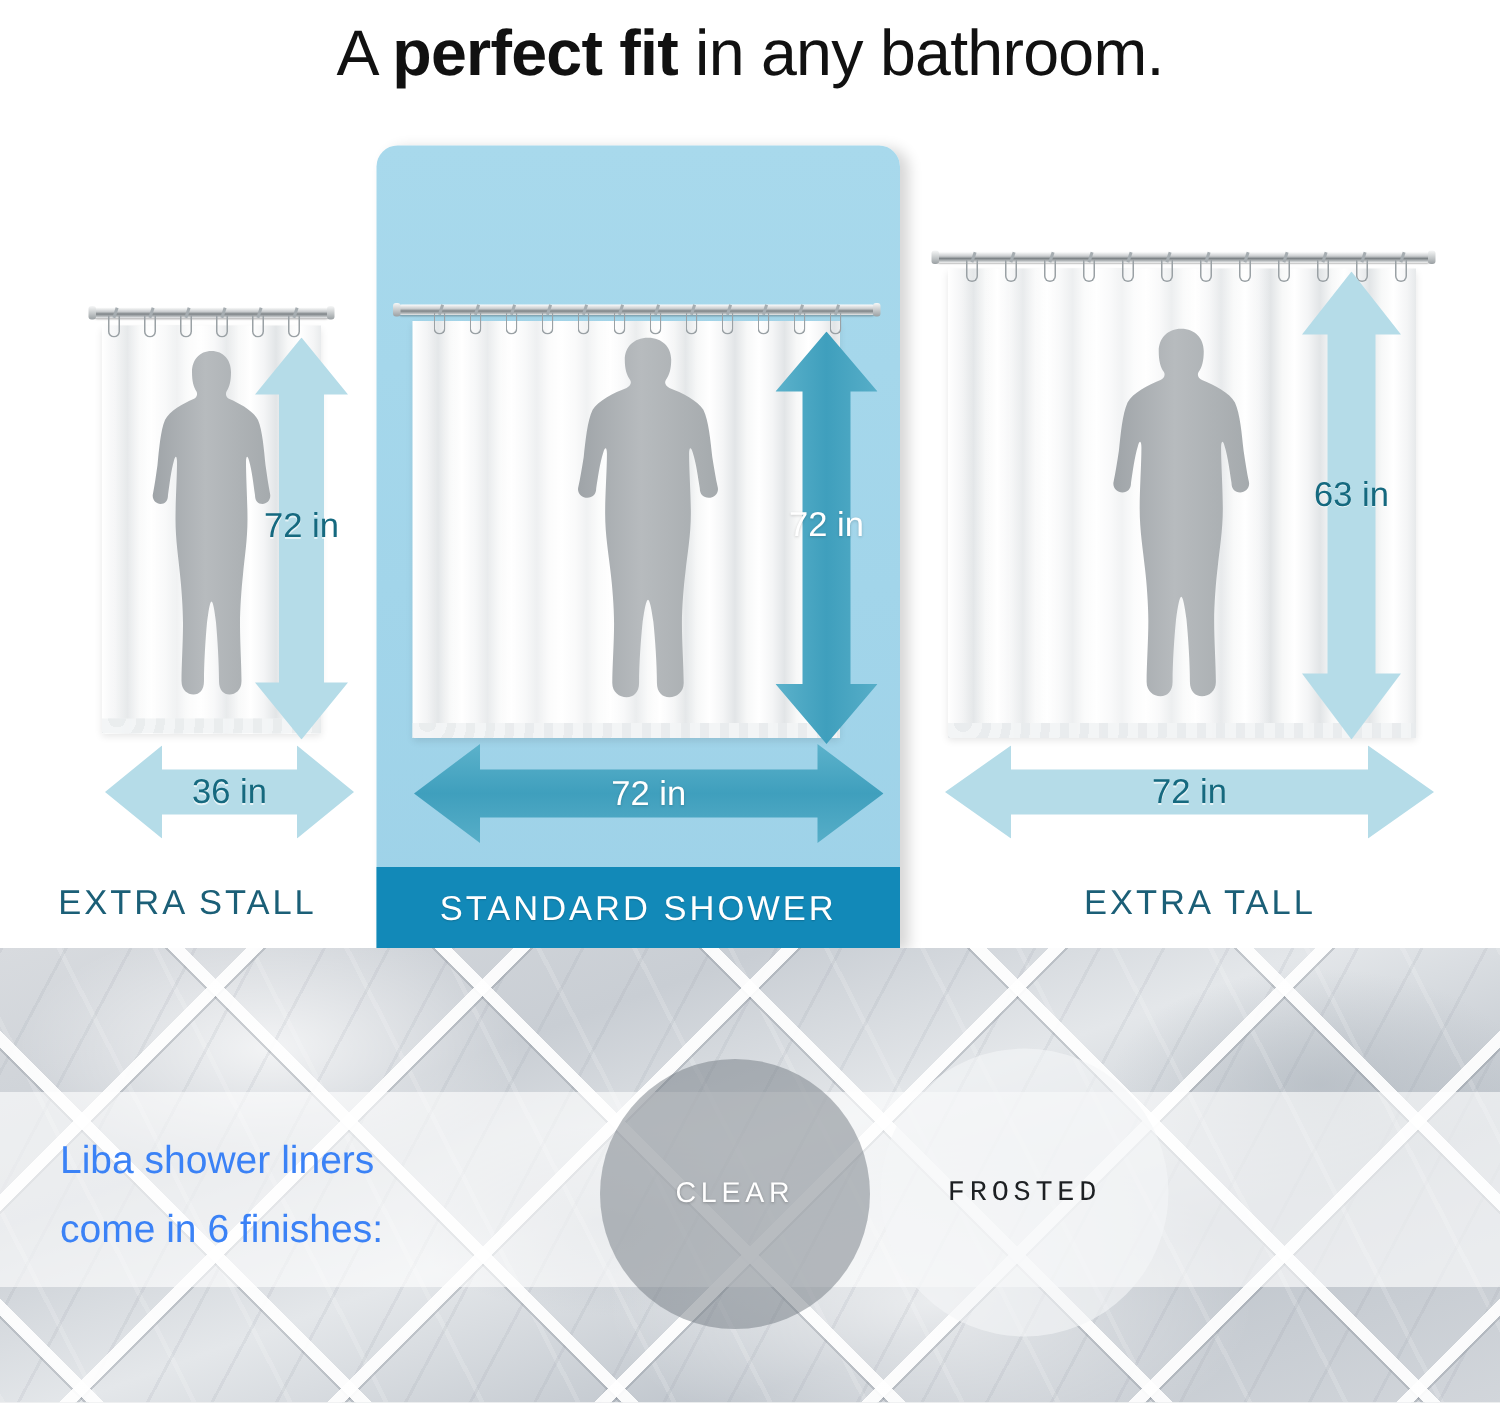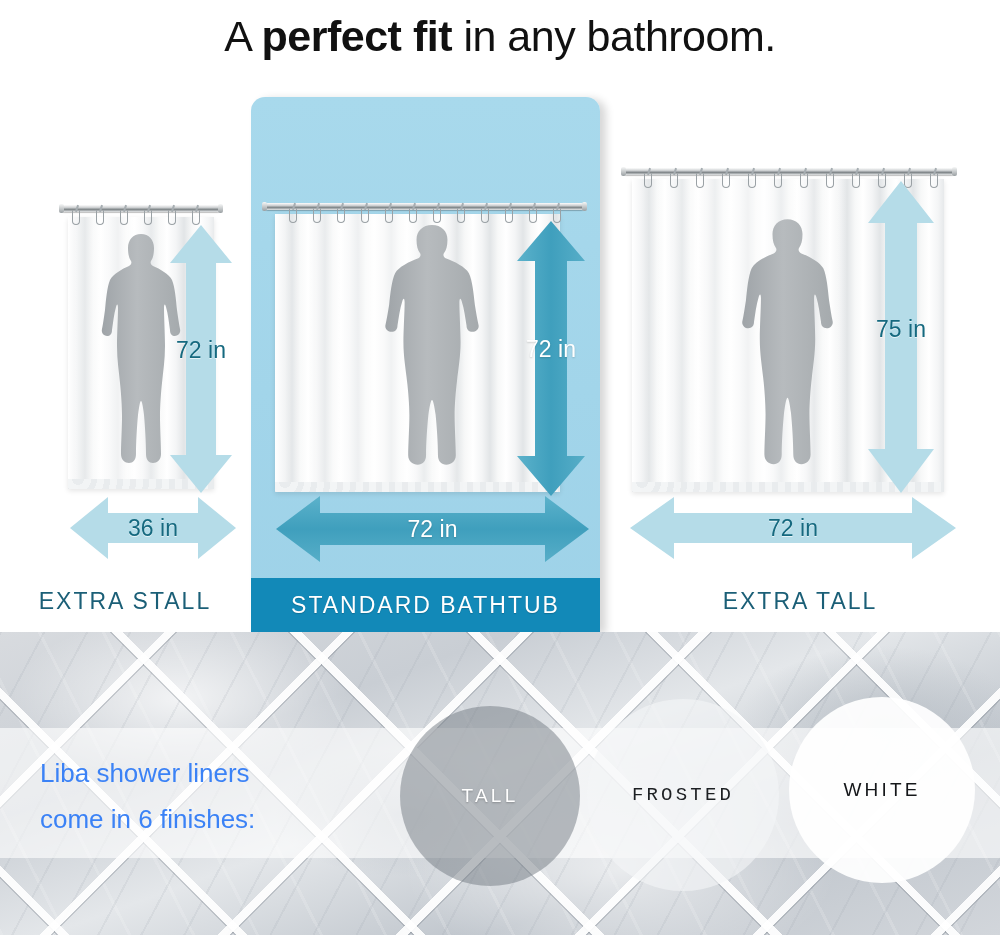--- a/index.html
+++ b/index.html
@@ -287,21 +287,21 @@
 
 <div id="page">
 
   <div id="top-section">
 
     <div id="headline">
       <span>A </span><span class="bold">perfect fit</span><span> in any bathroom.</span>
     </div>
 
     <div id="center-card">
-      <div id="center-card-label">STANDARD BATHTUB</div>
+      <div id="center-card-label">STANDARD SHOWER</div>
     </div>
 
     <div class="panel" style="left:0; top:0; width:250px; height:632px;">
 
       <div class="rod" style="left:62px; top:205px; width:158px;"></div>
 
       <div class="hooks" style="left:62px; top:210px; width:158px;">
         <div class="hook" style="left:10px;"></div>
         <div class="hook" style="left:34px;"></div>
         <div class="hook" style="left:58px;"></div>
@@ -445,21 +445,21 @@
             </linearGradient>
           </defs>
           <path fill="url(#hg3)" d="M42 2c-8 0-13 6-13 14 0 6 1 10 3 13 1 2 0 4-2 5-7 3-16 8-19 14-3 7-4 20-5 30-1 7-2 14-3 19-1 4 2 7 5 7 3 0 5-2 5-6 1-7 2-16 4-23 1-4 2-3 2 1 0 10-1 26-1 38 0 14 2 26 3 37 1 9 2 23 2 33 0 12-1 28-1 38 0 6 4 9 8 9 4 0 7-3 7-9 0-12 1-28 2-39 1-8 2-14 3-14 1 0 2 6 3 14 1 11 2 27 2 39 0 6 3 9 7 9 4 0 8-3 8-9 0-10-1-26-1-38 0-10 1-24 2-33 1-11 3-23 3-37 0-12-1-28-1-38 0-4 1-5 2-1 2 7 3 16 4 23 0 4 2 6 5 6 3 0 6-3 5-7-1-5-2-12-3-19-1-10-2-23-5-30-3-6-12-11-19-14-2-1-3-3-2-5 2-3 3-7 3-13 0-8-5-14-13-14z"></path>
         </svg>
       </div>
 
       <div class="v-arrow" style="left:268px; top:181px; width:66px; height:312px;">
         <svg viewBox="0 0 66 312" preserveAspectRatio="none" aria-hidden="true">
           <polygon points="33,0 66,42 49,42 49,268 66,268 33,312 0,268 17,268 17,42 0,42" fill="#b5dce8"></polygon>
         </svg>
-        <div class="vlabel lbl-dark" style="top:135px;">75 in</div>
+        <div class="vlabel lbl-dark" style="top:135px;">63 in</div>
       </div>
 
       <div class="h-arrow" style="left:30px; top:497px; width:326px; height:62px;">
         <svg viewBox="0 0 326 62" preserveAspectRatio="none" aria-hidden="true">
           <polygon points="0,31 44,0 44,16 282,16 282,0 326,31 282,62 282,46 44,46 44,62" fill="#b5dce8"></polygon>
         </svg>
         <div class="hlabel lbl-dark">72 in</div>
       </div>
 
       <div class="panel-caption" style="left:0; top:588px; width:400px;">EXTRA TALL</div>
@@ -473,19 +473,18 @@
     <div id="tile-grid-shadow"></div>
     <div id="tile-grid"></div>
     <div id="white-band"></div>
   </div>
 
   <div id="bottom-copy">
     <div>Liba shower liners</div>
     <div>come in 6 finishes:</div>
   </div>
 
-  <div class="finish" id="finish-clear">TALL</div>
+  <div class="finish" id="finish-clear">CLEAR</div>
 
   <div class="finish" id="finish-frosted">FROSTED</div>
 
-  <div class="finish" id="finish-white">WHITE</div>
 
 </div>
 
 </body></html>

